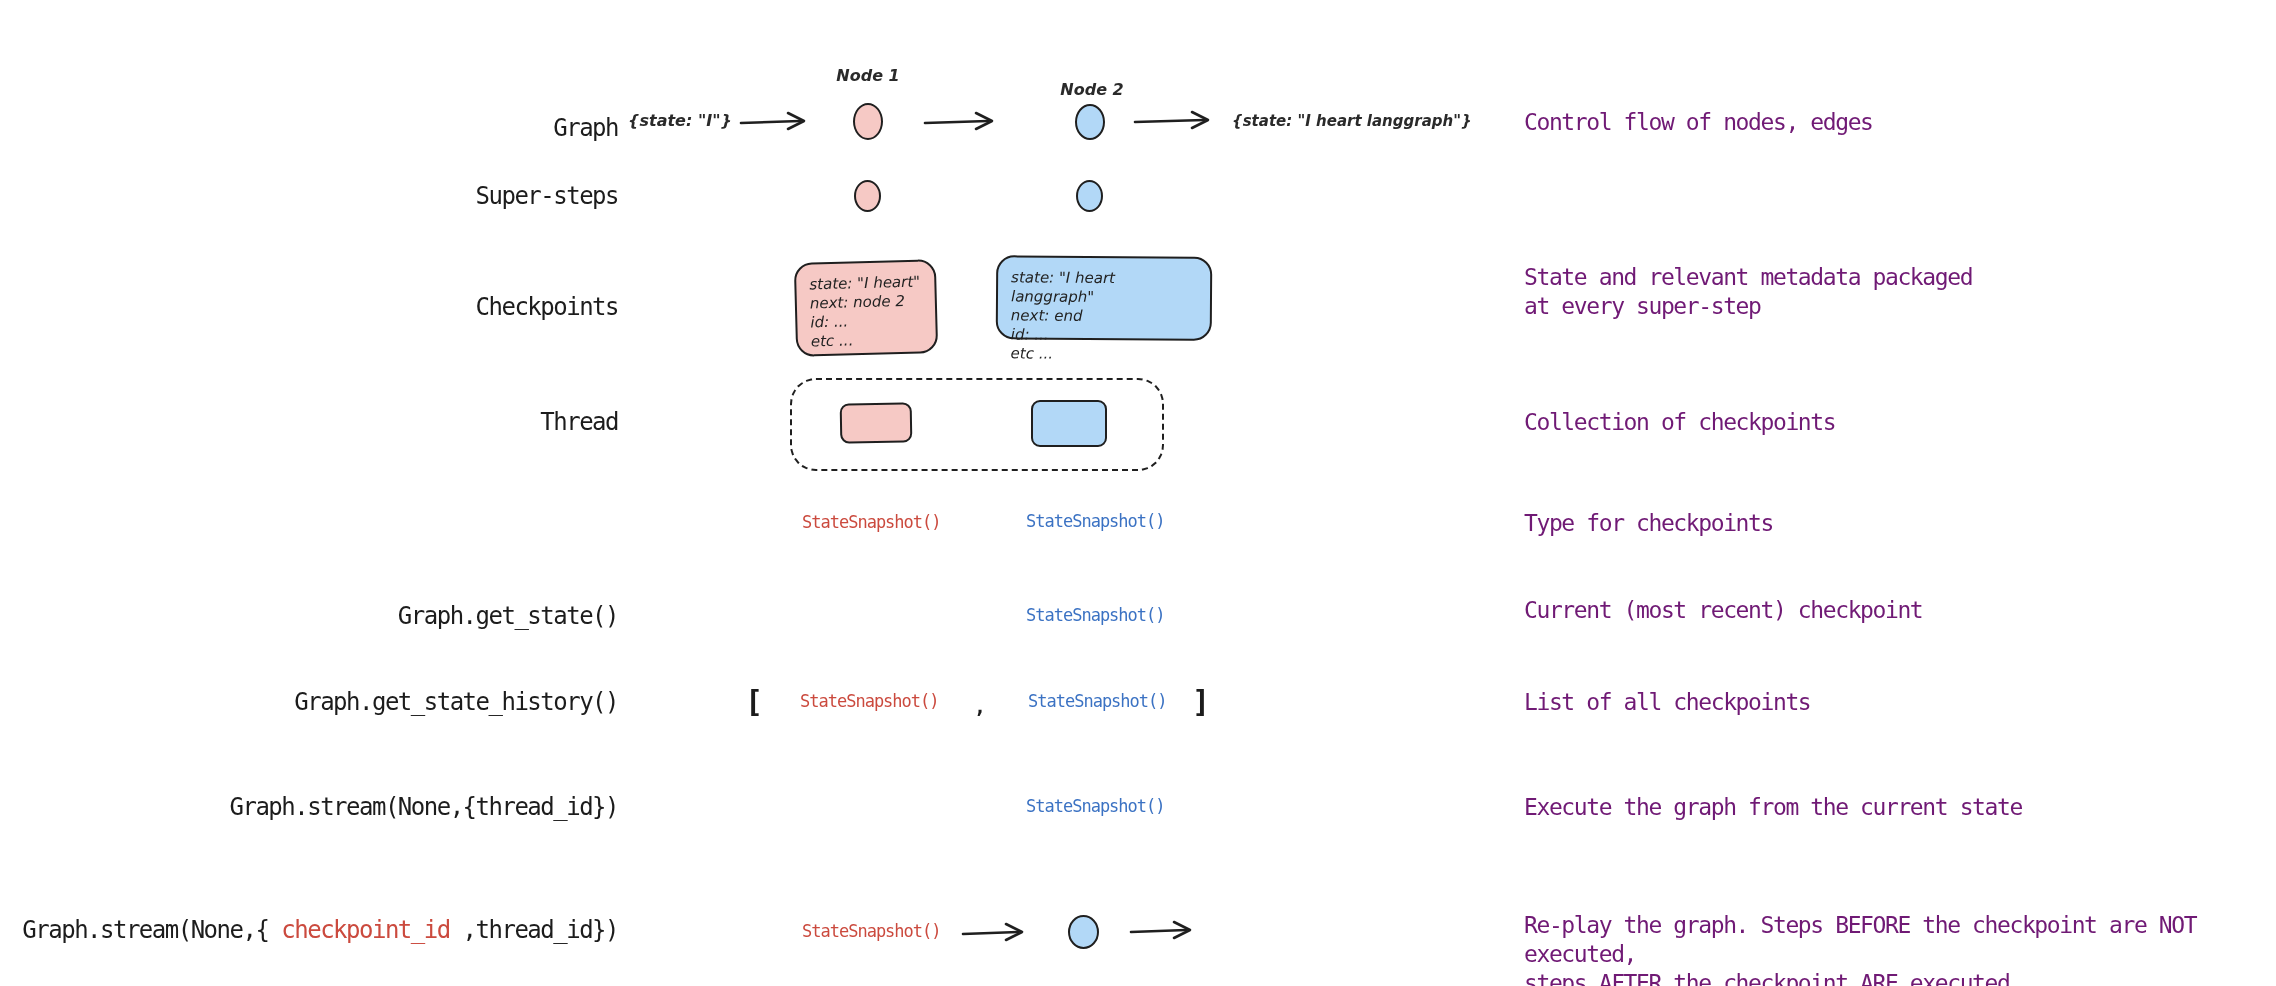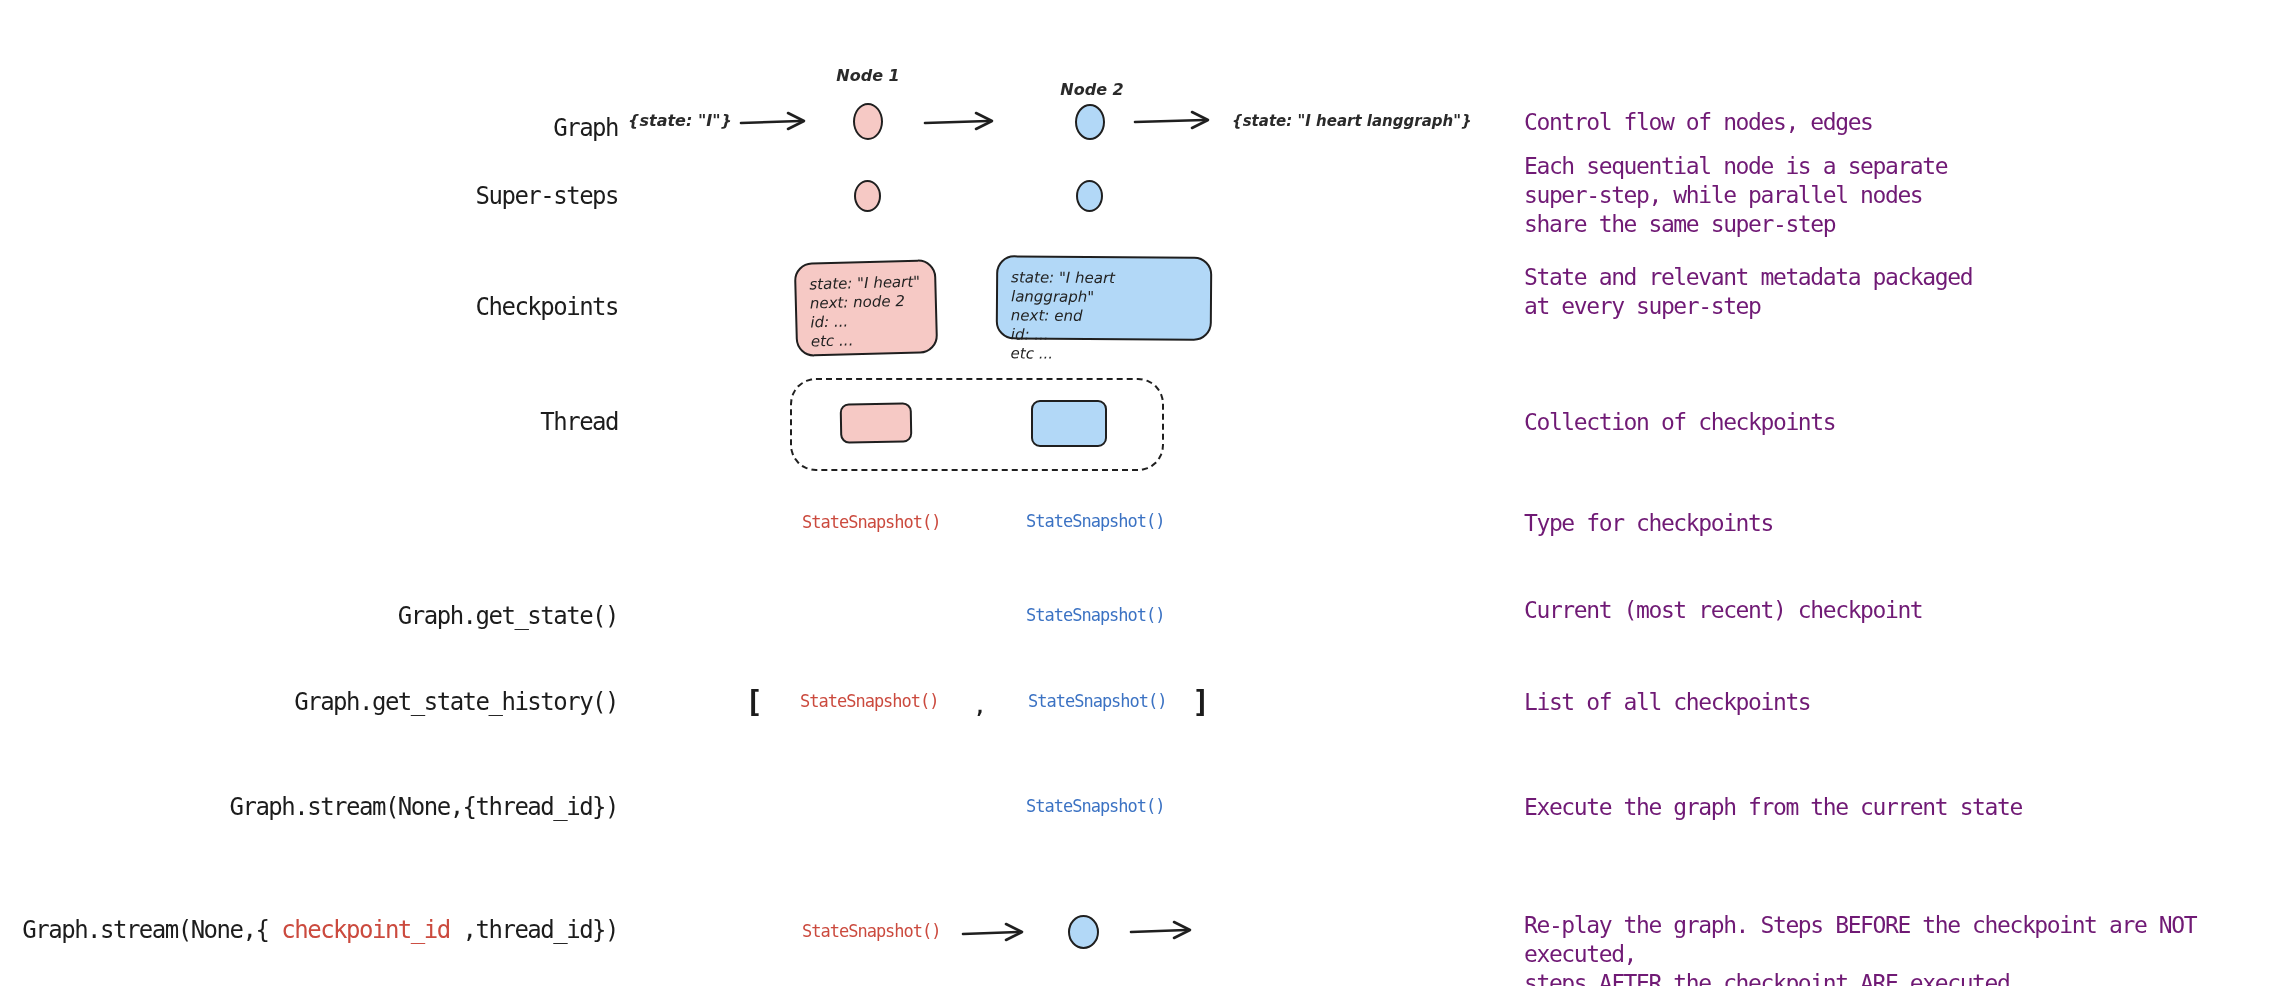--- a/index.html
+++ b/index.html
@@ -57,23 +57,20 @@
   <svg class="arrow" style="left:1132px;top:107px" width="88" height="28" viewBox="0 0 88 28">
     <path d="M3 15 L72 13"></path>
       <path d="M60 5 L76 13 L60 21"></path>
   </svg>
   <div class="hand" style="left:1232px;top:112px;width:216px;font-size:15px">{state: "I heart langgraph"}</div>
   <div class="desc" style="top:108px">Control flow of nodes, edges</div>
 
   <div class="row-label" style="top:181px">Super-steps</div>
   <div class="node fill-pink" style="left:854px;top:180px;width:27px;height:32px"></div>
   <div class="node fill-blue" style="left:1076px;top:180px;width:27px;height:32px"></div>
-  <div class="desc" style="top:152px">Each sequential node is a separate
-super-step, while parallel nodes
-share the same super-step</div>
 
   <div class="row-label" style="top:292px">Checkpoints</div>
   <div class="chk-card fill-pink" style="left:795px;top:261px;width:142px;height:94px;transform:rotate(-1.5deg)">state: "I heart"
 next: node 2
 id: ...
 etc ...</div>
   <div class="chk-card fill-blue" style="left:996px;top:256px;width:216px;height:84px;transform:rotate(0.4deg)">state: "I heart langgraph"
 next: end
 id: ...
 etc ...</div>

